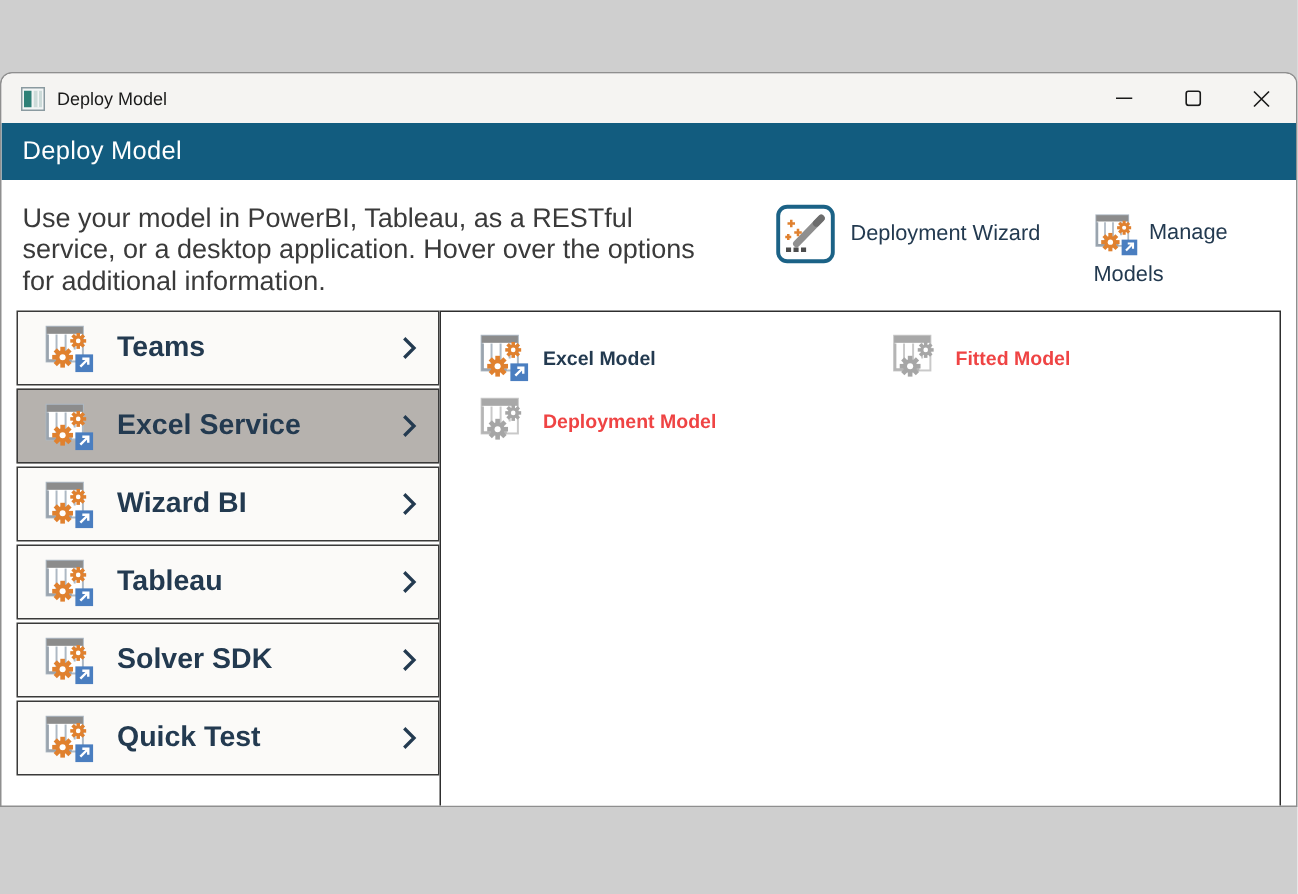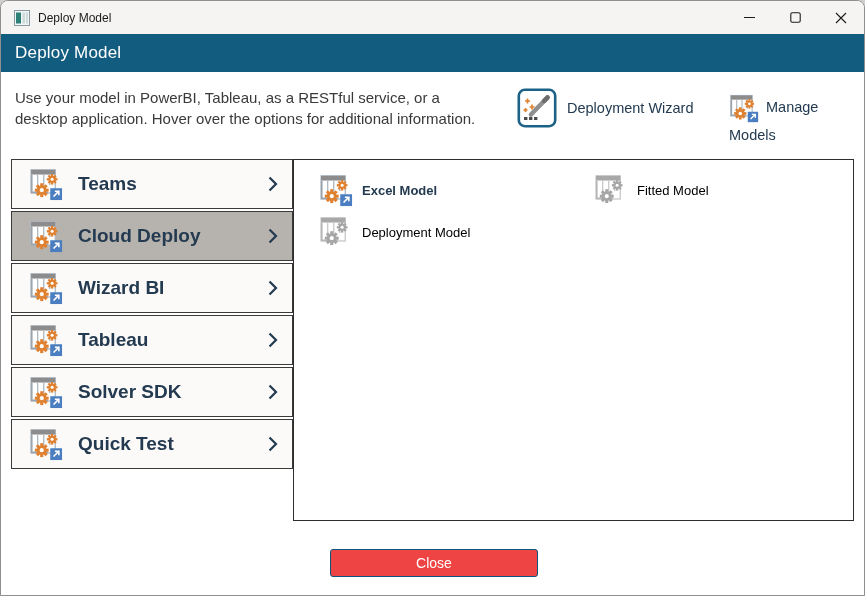--- a/index.html
+++ b/index.html
@@ -1,40 +1,40 @@
 <!DOCTYPE html>
 <html><head>
 <meta charset="utf-8">
 <style>
   * { margin:0; padding:0; box-sizing:border-box; }
   html,body { background:#cfcfcf; font-family:"Liberation Sans", sans-serif; }
   .window {
-    position:relative; width:865px; height:596px; background:#fff;
-    border:1px solid #8f8f8f; border-radius:8px 8px 0 0; overflow:hidden;
+    position:relative; width:865px; height:490px; background:#fff;
+    border:1px solid #8f8f8f; border-radius:8px 8px 0 0; overflow:hidden;margin-top:48px;
   }
   
   .titlebar {
     position:absolute; top:0; left:0; right:0; height:33px;
     background:#f5f4f2; display:flex; align-items:center;
   }
   .titlebar .app-icon { width:16px; height:16px; margin-left:13px; }
   .titlebar .title-text { margin-left:8px; font-size:12px; color:#1a1a1a; }
   .win-controls { margin-left:auto; display:flex; height:100%; }
   .win-btn { width:46px; height:100%; display:flex; align-items:center; justify-content:center; }
   .win-btn svg { display:block; }
   
   .page-header {
     position:absolute; top:33px; left:0; right:0; height:38px;
     background:#125c7f; color:#fff; display:flex; align-items:center;
     padding-left:14px; font-size:17px; letter-spacing:.2px;
   }
   
   .description {
     position:absolute; left:14px; top:86px; width:468px;
-    font-size:15px; line-height:21px; color:#3a3a3a;
+    font-size:18px; line-height:21px; color:#3a3a3a;
   }
   .wizard-block {
     position:absolute; left:516px; top:87px; display:flex; align-items:center;
     gap:10px; cursor:pointer;
   }
   .wizard-block .label, .manage-block .label-text {
     font-size:14.5px; font-weight:400; color:#233a50;
   }
   .manage-block {
     position:absolute; left:728px; top:92px; width:100px;
@@ -57,21 +57,21 @@
   
   .panel {
     position:absolute; left:292px; top:158px; width:561px; height:362px;
     border:1px solid #2e2e2e; background:#fff;
     display:grid; grid-template-columns:275px auto; grid-auto-rows:42px;
     padding:9px 0 0 25px; align-items:center;
   }
   .model-item { display:flex; align-items:center; gap:9px; cursor:pointer; }
   .model-item .pico { width:34px; height:34px; flex:0 0 auto; }
   .model-item .plabel { font-size:13px; font-weight:700; color:#233a50; }
-  .model-item.disabled .plabel { font-weight:400; color:#000000; }
+  .model-item.disabled .plabel { font-weight:700; color:#ef4444; }
   
   .close-btn {
     position:absolute; left:329px; top:548px; width:208px; height:28px;
     background:#ef4444; border:1px solid #0b557e; border-radius:3px;
     color:#fff; font-size:14px; font-family:"Liberation Sans", sans-serif;
     display:flex; align-items:center; justify-content:center; cursor:pointer;
   }
   .svgdefs { position:absolute; width:0; height:0; overflow:hidden; }
 </style>
 </head>
@@ -196,21 +196,21 @@
         </svg>
       <span class="slabel">Teams</span>
       <svg class="chev" width="10" height="16">
           <use href="#icon-chevron"></use>
         </svg>
     </div>
     <div class="side-item selected">
       <svg class="sico">
           <use href="#icon-model"></use>
         </svg>
-      <span class="slabel">Cloud Deploy</span>
+      <span class="slabel">Excel Service</span>
       <svg class="chev" width="10" height="16">
           <use href="#icon-chevron"></use>
         </svg>
     </div>
     <div class="side-item">
       <svg class="sico">
           <use href="#icon-model"></use>
         </svg>
       <span class="slabel">Wizard BI</span>
       <svg class="chev" width="10" height="16">

